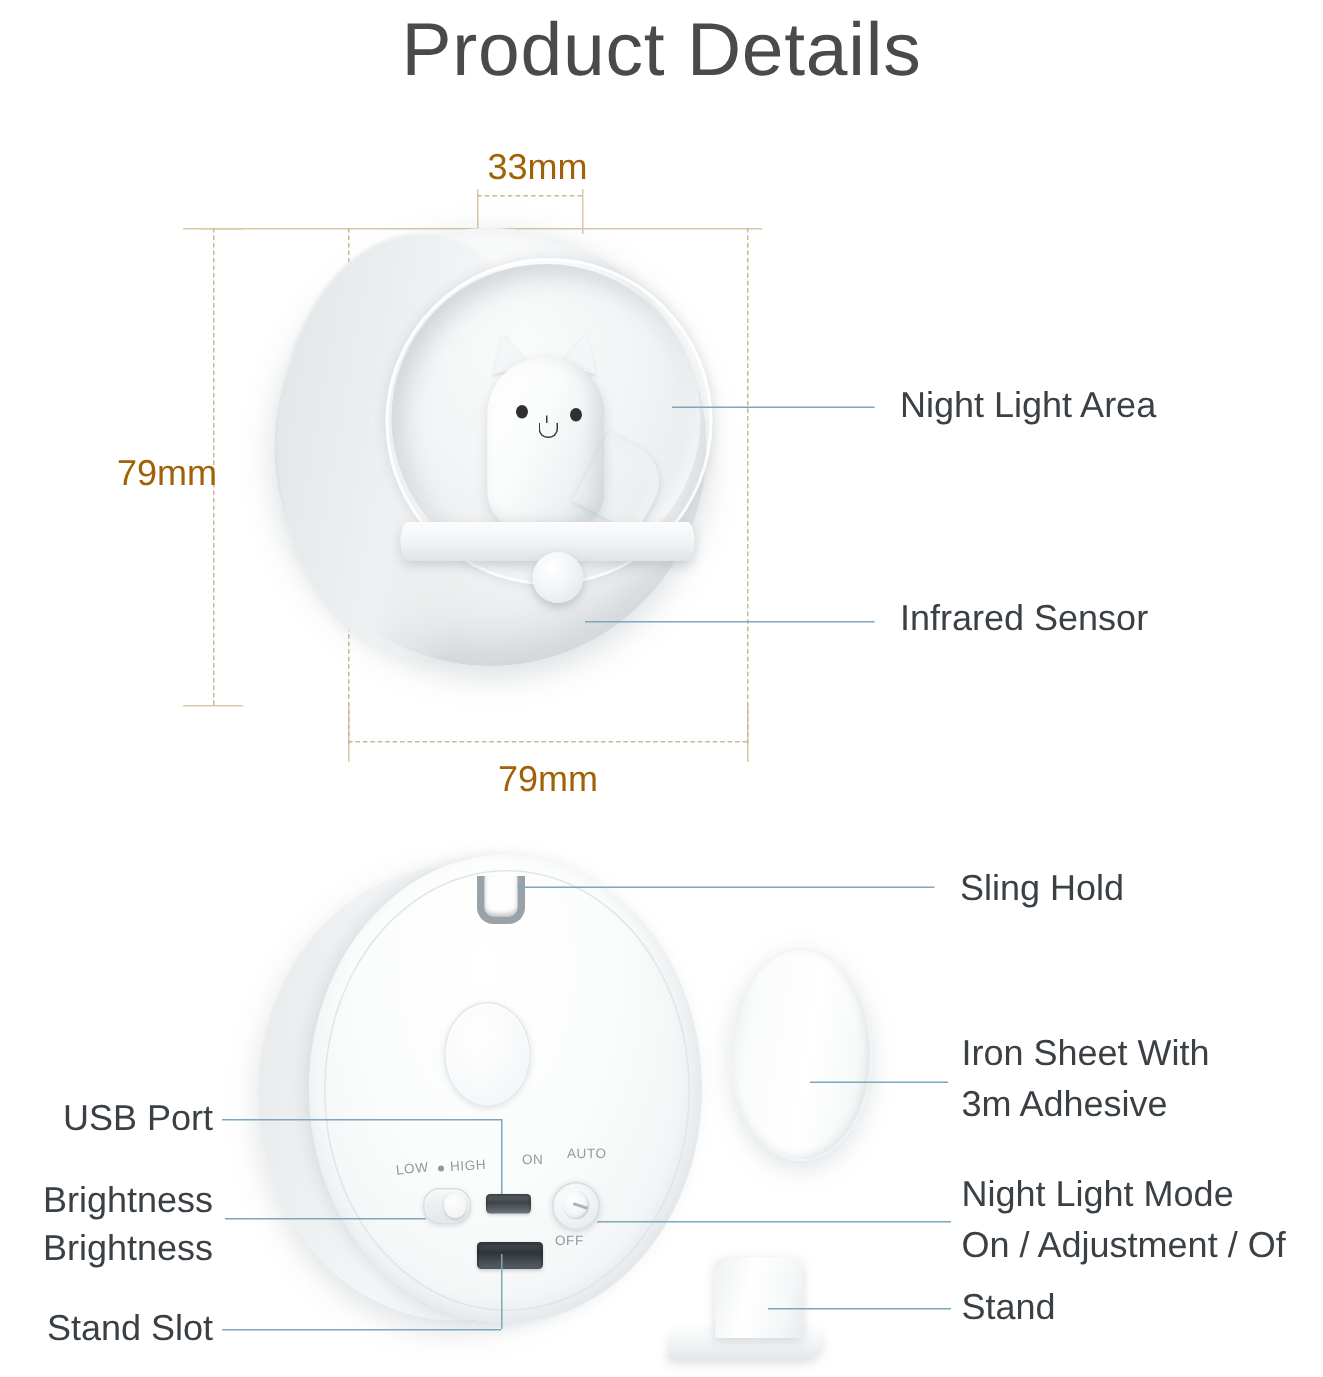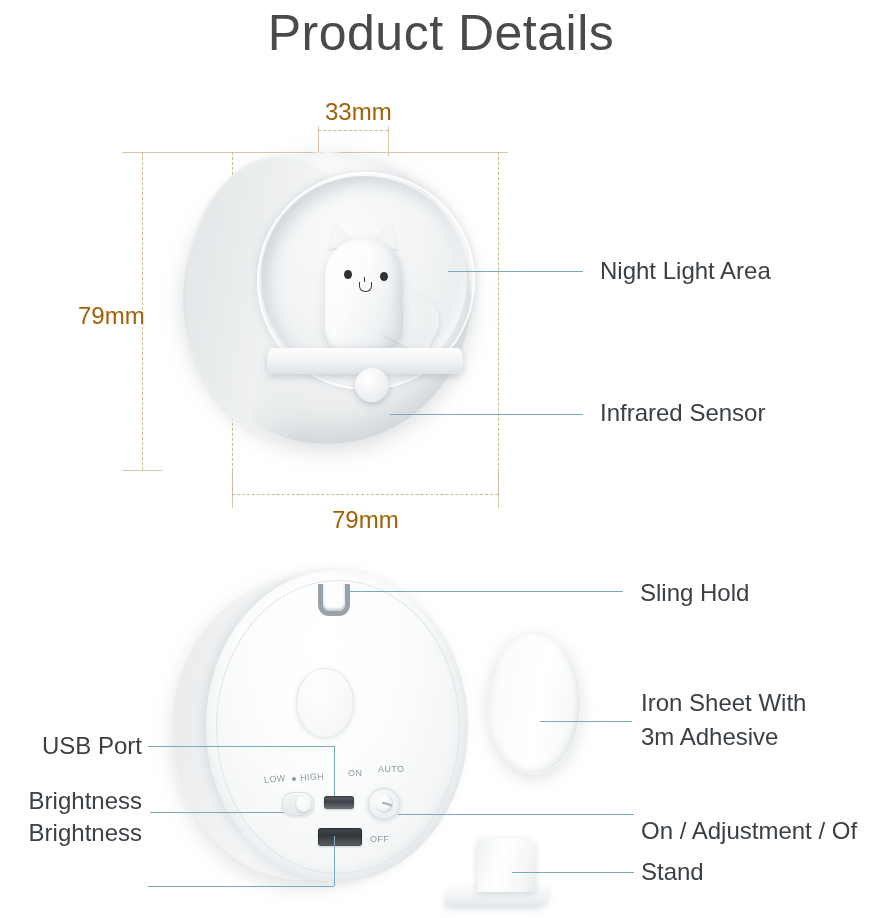--- a/index.html
+++ b/index.html
@@ -323,21 +323,21 @@
     <div class="back-face"></div>
     <div class="back-face-ring"></div>
     <div class="sling"></div>
     <div class="back-button"></div>
 
     <div class="ctrl-txt" style="left:92px;top:204px;transform:rotate(-6deg);">LOW</div>
     <div class="lowhigh-dot" style="left:120px;top:207px;"></div>
     <div class="ctrl-txt" style="left:128px;top:202px;transform:rotate(-3deg);">HIGH</div>
     <div class="ctrl-txt" style="left:176px;top:198px;">ON</div>
     <div class="ctrl-txt" style="left:206px;top:194px;">AUTO</div>
-    <div class="ctrl-txt" style="left:198px;top:264px;">OFF</div>
+    <div class="ctrl-txt" style="left:198px;top:252px;">OFF</div>
 
     <div class="slide-switch">
       <div class="slide-knob"></div>
     </div>
     <div class="usb-port"></div>
     <div class="rot-switch">
       <div class="rot-knob"></div>
     </div>
     <div class="stand-slot"></div>
   </div>
@@ -350,29 +350,31 @@
   </div>
 
   <div class="leader" style="left:345px;top:591px;width:278px;"></div>
   <div class="label right" style="left:640px;top:578px;">Sling Hold</div>
 
   <div class="leader" style="left:540px;top:721px;width:92px;"></div>
   <div class="label right" style="left:641px;top:688px;">Iron Sheet With</div>
   <div class="label right" style="left:641px;top:722px;">3m Adhesive</div>
 
   <div class="leader" style="left:398px;top:814px;width:236px;"></div>
+  <div class="label right" style="left:641px;top:782px;">Night Light Mode</div>
   <div class="label right" style="left:641px;top:816px;">On / Adjustment / Of</div>
 
   <div class="leader" style="left:512px;top:872px;width:122px;"></div>
   <div class="label right" style="left:641px;top:857px;">Stand</div>
 
   <div class="leader" style="left:148px;top:746px;width:186px;"></div>
   <div class="leader" style="left:334px;top:746px;width:1px;height:50px;"></div>
   <div class="label left" style="left:30px;top:731px;width:112px;">USB Port</div>
 
   <div class="leader" style="left:150px;top:812px;width:134px;"></div>
   <div class="label left" style="left:10px;top:786px;width:132px;">Brightness</div>
   <div class="label left" style="left:0px;top:818px;width:142px;">Brightness</div>
 
   <div class="leader" style="left:148px;top:886px;width:186px;"></div>
   <div class="leader" style="left:334px;top:836px;width:1px;height:50px;"></div>
+  <div class="label left" style="left:18px;top:871px;width:124px;">Stand Slot</div>
 
 </div>
 
 </body></html>

